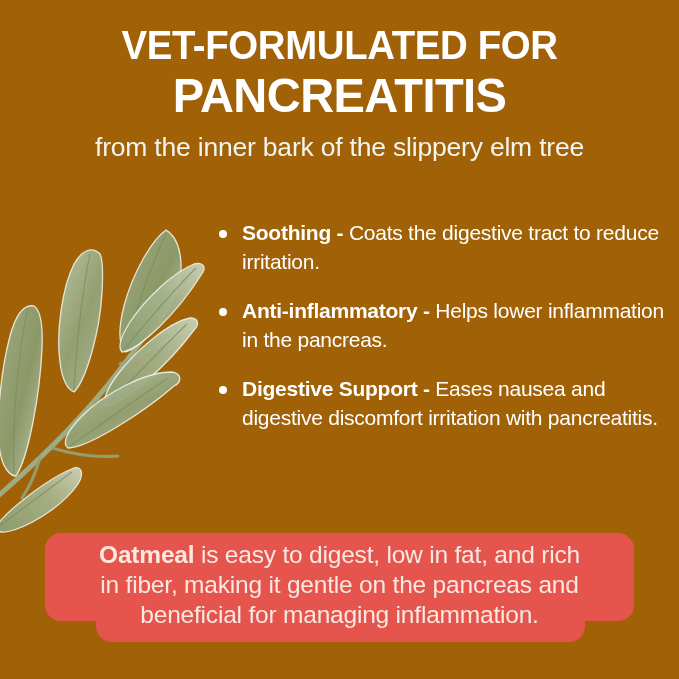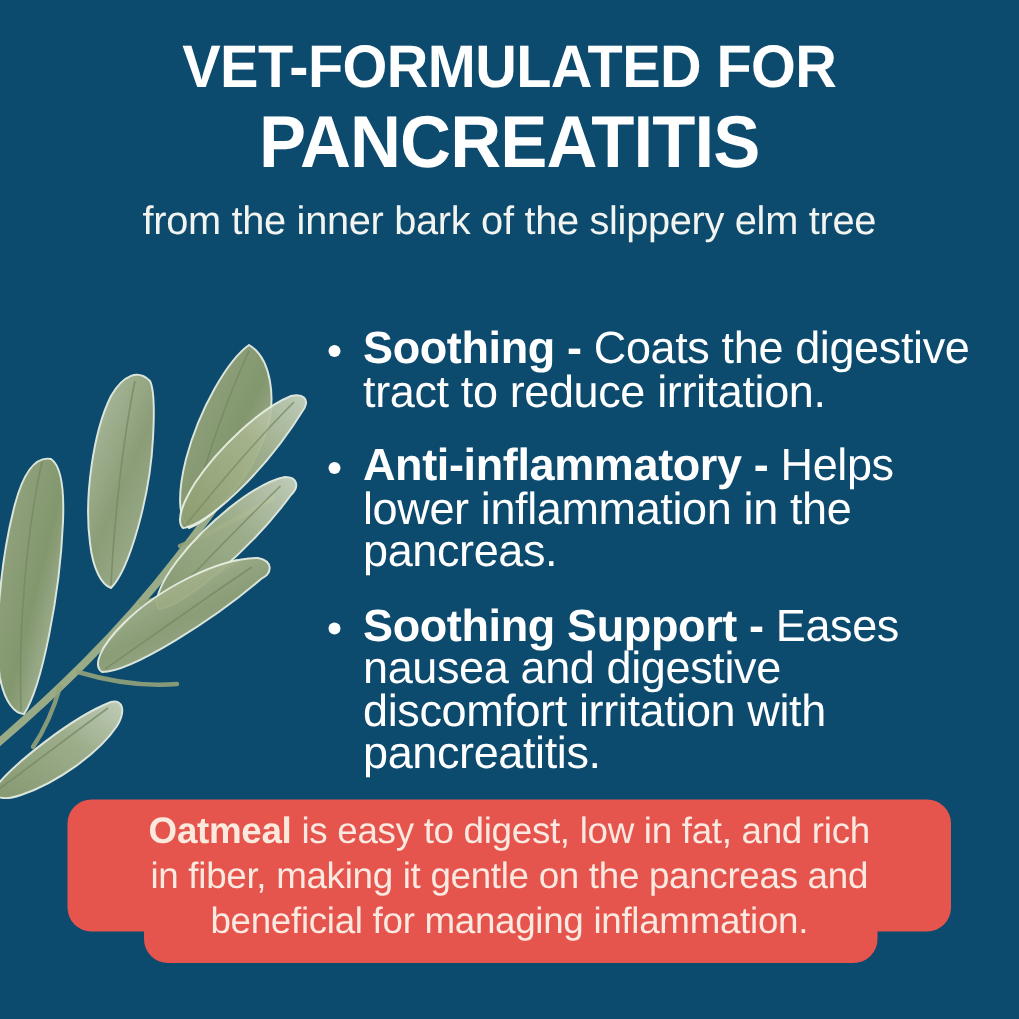--- a/index.html
+++ b/index.html
@@ -9,21 +9,21 @@
   body {
     width: 679px;
     height: 679px;
     overflow: hidden;
     font-family: "Liberation Sans", sans-serif;
   }
   #poster {
     position: relative;
     width: 679px;
     height: 679px;
-    background: #0c4a6e;
+    background: #a16207;
     overflow: hidden;
   }
 
   
   #headline {
     position: absolute;
     top: 22px;
     left: 0;
     width: 679px;
     text-align: center;
@@ -102,21 +102,21 @@
     position: absolute;
     left: 7px;
     top: 11px;
     width: 8px;
     height: 8px;
     border-radius: 50%;
     background: #ffffff;
   }
   .bullet-text {
     color: #ffffff;
-    font-size: 30px;
+    font-size: 21px;
     line-height: 28.5px;
     letter-spacing: -0.25px;
   }
   .bullet-text .term {
     font-weight: 700;
   }
 
   
   #callout {
     position: absolute;
@@ -253,21 +253,21 @@
       <div class="bullet-text"><span class="term">Soothing - </span><span> Coats the digestive tract to reduce irritation.</span></div>
     </div>
 
     <div class="bullet-row">
       <span class="bullet-dot"></span>
       <div class="bullet-text"><span class="term">Anti-inflammatory - </span><span>Helps lower inflammation in the pancreas.</span></div>
     </div>
 
     <div class="bullet-row">
       <span class="bullet-dot"></span>
-      <div class="bullet-text"><span class="term">Soothing Support - </span><span> Eases nausea and digestive discomfort irritation with pancreatitis.</span></div>
+      <div class="bullet-text"><span class="term">Digestive Support - </span><span> Eases nausea and digestive discomfort irritation with pancreatitis.</span></div>
     </div>
 
   </div>
 
   <div id="callout">
     <div id="callout-shape-top"></div>
     <div id="callout-shape-bottom"></div>
     <div id="callout-text">
       <span class="callout-line"><span class="lead">Oatmeal</span><span> is easy to digest, low in fat, and rich</span></span>
       <span class="callout-line">in fiber, making it gentle on the pancreas and</span>

